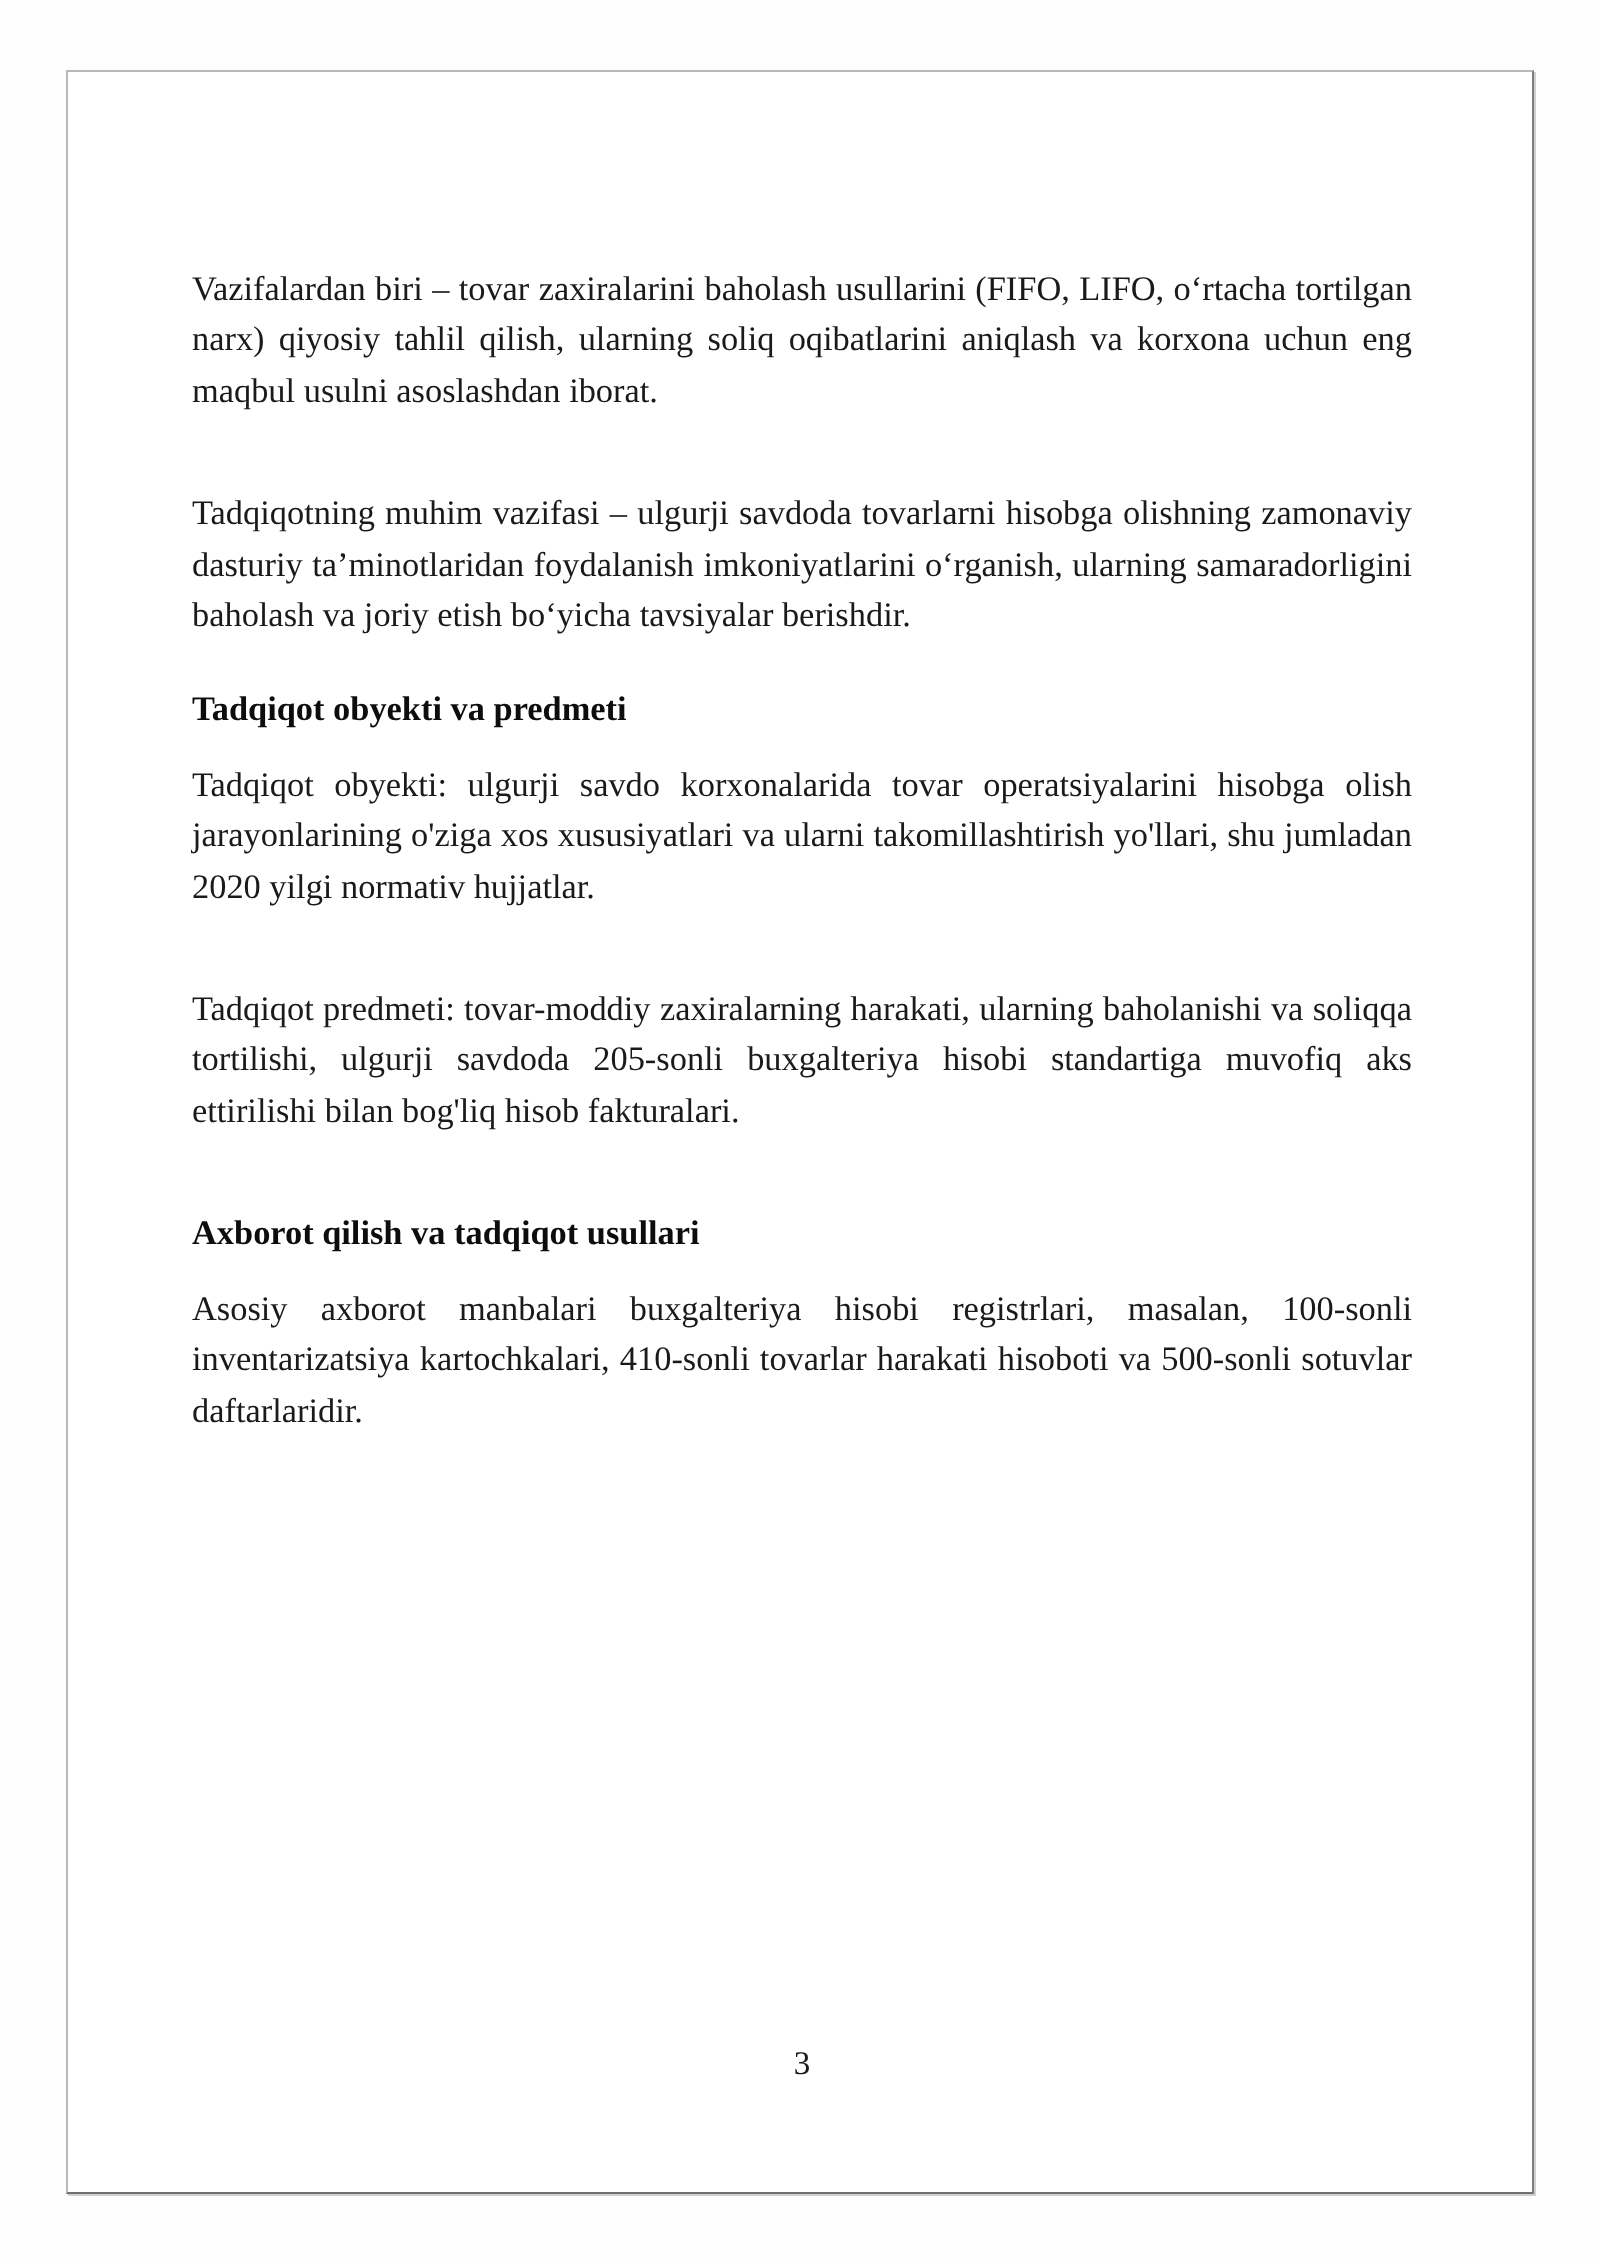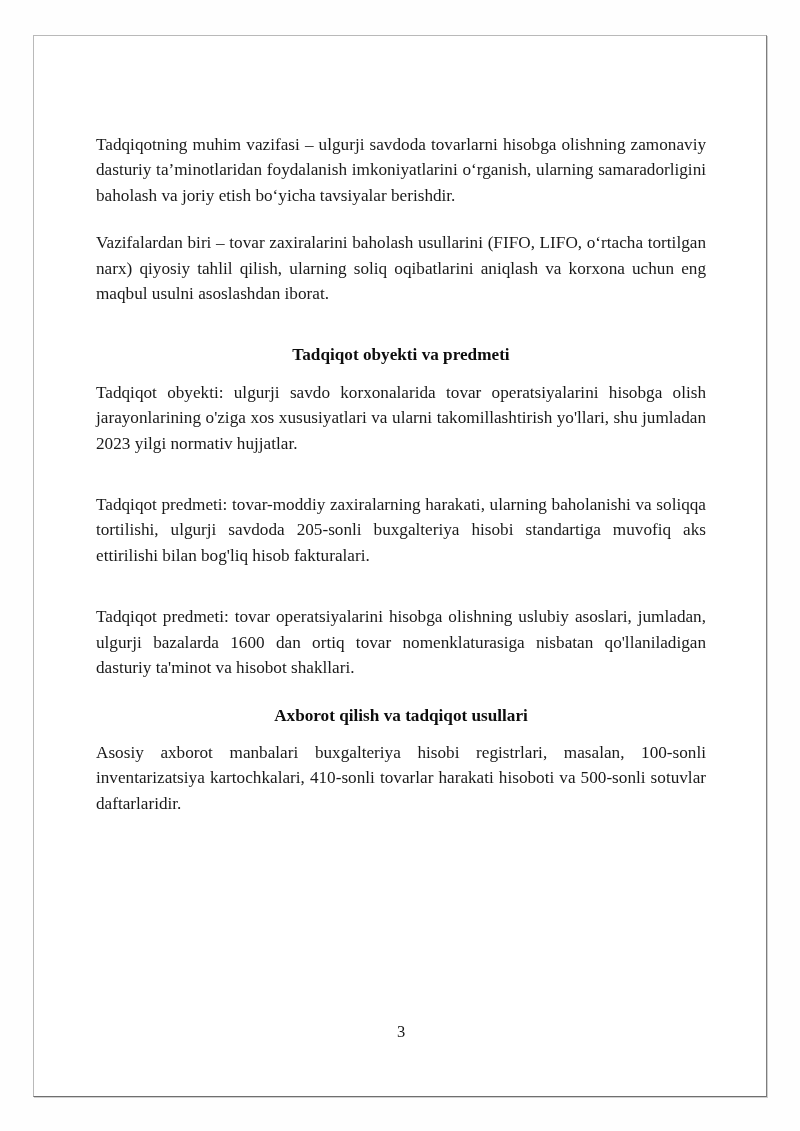--- a/index.html
+++ b/index.html
@@ -59,21 +59,21 @@
   .para:last-of-type {
     margin-bottom: 12px;
   }
 
   .heading {
     margin: 0 0 12px 0;
     font-size: 17.2px;
     line-height: 25.4px;
     font-weight: bold;
     color: #0d0d0d;
-    text-align: center;
+    text-align: left;
   }
 
   .gap-before-heading {
     margin-bottom: 22px;
   }
 
   
   .page-number {
     position: absolute;
     left: 0;
@@ -86,31 +86,30 @@
   }
 </style>
 </head>
 <body>
 
 <div class="page-canvas">
   <div class="page-sheet">
 
     <div class="text-column">
 
+      <p class="para">Vazifalardan biri – tovar zaxiralarini baholash usullarini (FIFO, LIFO, o‘rtacha tortilgan narx) qiyosiy tahlil qilish, ularning soliq oqibatlarini aniqlash va korxona uchun eng maqbul usulni asoslashdan iborat.</p>
+
       <p class="para gap-before-heading">Tadqiqotning muhim vazifasi – ulgurji savdoda tovarlarni hisobga olishning zamonaviy dasturiy ta’minotlaridan foydalanish imkoniyatlarini o‘rganish, ularning samaradorligini baholash va joriy etish bo‘yicha tavsiyalar berishdir.</p>
-
-      <p class="para">Vazifalardan biri – tovar zaxiralarini baholash usullarini (FIFO, LIFO, o‘rtacha tortilgan narx) qiyosiy tahlil qilish, ularning soliq oqibatlarini aniqlash va korxona uchun eng maqbul usulni asoslashdan iborat.</p>
 
       <h2 class="heading">Tadqiqot obyekti va predmeti</h2>
 
-      <p class="para">Tadqiqot obyekti: ulgurji savdo korxonalarida tovar operatsiyalarini hisobga olish jarayonlarining o'ziga xos xususiyatlari va ularni takomillashtirish yo'llari, shu jumladan 2023 yilgi normativ hujjatlar.</p>
+      <p class="para">Tadqiqot obyekti: ulgurji savdo korxonalarida tovar operatsiyalarini hisobga olish jarayonlarining o'ziga xos xususiyatlari va ularni takomillashtirish yo'llari, shu jumladan 2020 yilgi normativ hujjatlar.</p>
 
       <p class="para">Tadqiqot predmeti: tovar-moddiy zaxiralarning harakati, ularning baholanishi va soliqqa tortilishi, ulgurji savdoda 205-sonli buxgalteriya hisobi standartiga muvofiq aks ettirilishi bilan bog'liq hisob fakturalari.</p>
 
-      <p class="para gap-before-heading">Tadqiqot predmeti: tovar operatsiyalarini hisobga olishning uslubiy asoslari, jumladan, ulgurji bazalarda 1600 dan ortiq tovar nomenklaturasiga nisbatan qo'llaniladigan dasturiy ta'minot va hisobot shakllari.</p>
 
       <h2 class="heading">Axborot qilish va tadqiqot usullari</h2>
 
       <p class="para">Asosiy axborot manbalari buxgalteriya hisobi registrlari, masalan, 100-sonli inventarizatsiya kartochkalari, 410-sonli tovarlar harakati hisoboti va 500-sonli sotuvlar daftarlaridir.</p>
 
     </div>
 
     <div class="page-number">3</div>
 
   </div>

